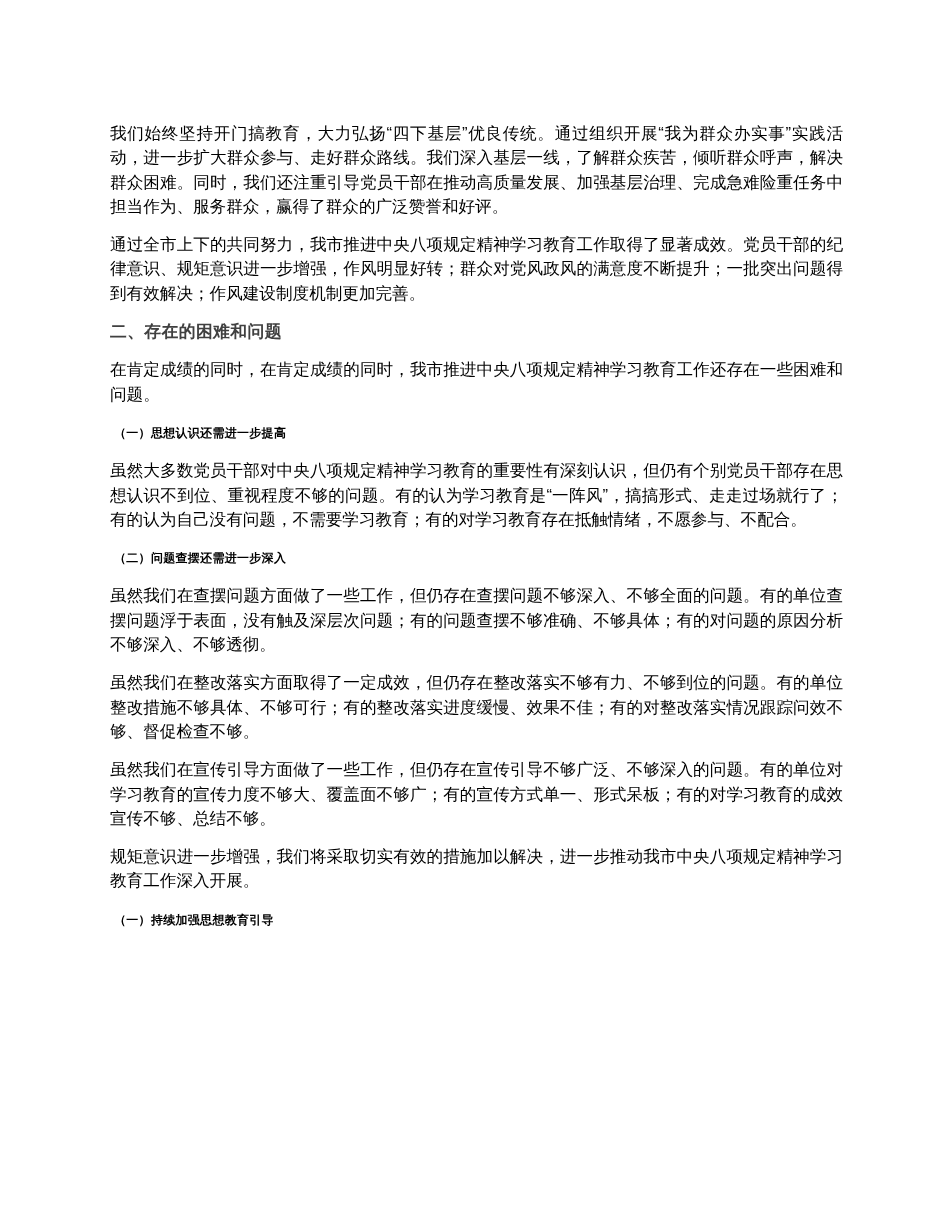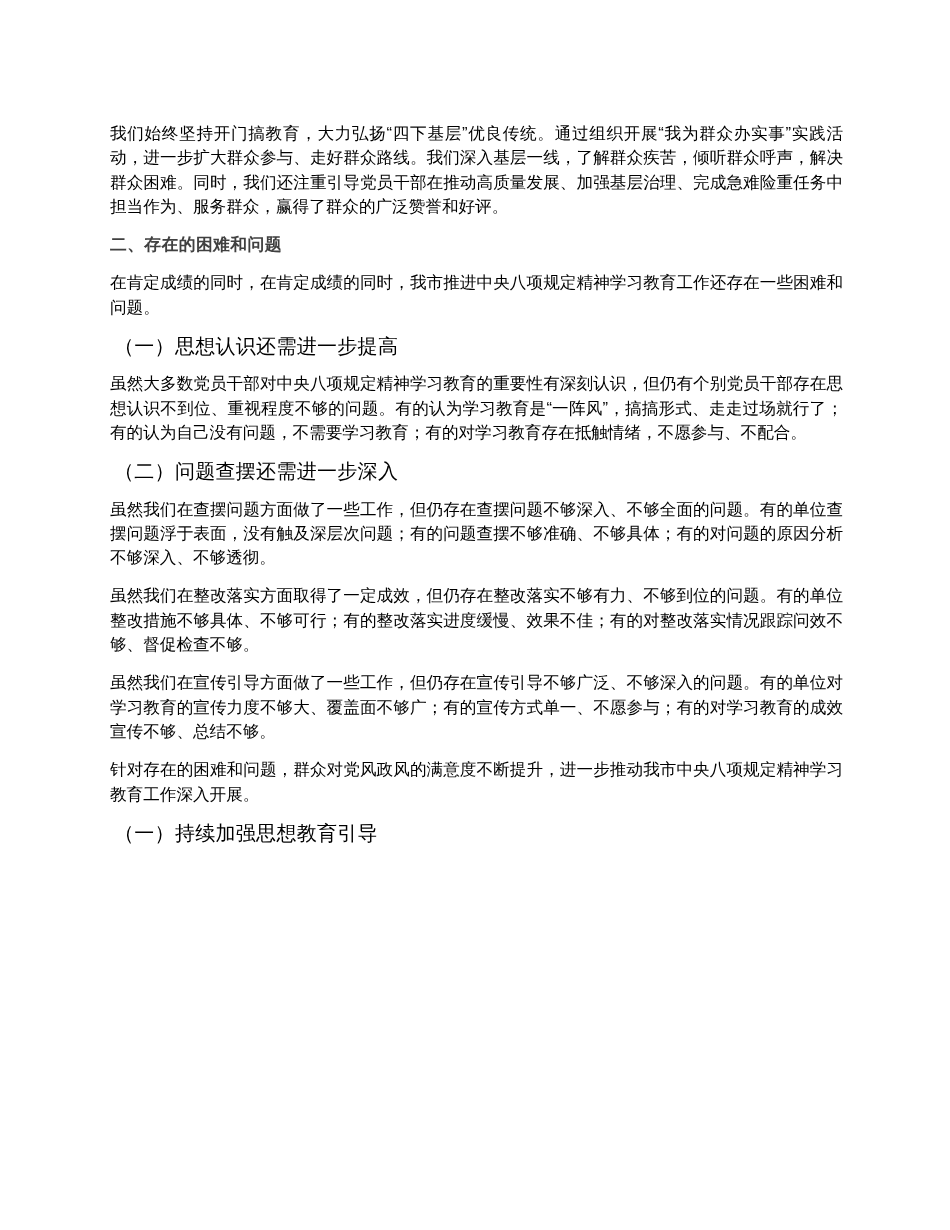--- a/index.html
+++ b/index.html
@@ -47,39 +47,40 @@
     font-size: 16.8px;
     line-height: 24.3px;
     margin: 0 0 14px 0;
     font-weight: 600;
     color: #404040;
     letter-spacing: 0.4px;
   }
 
   
   .heading-2 {
-    font-size: 20px;
+    font-size: 12px;
     line-height: 24.3px;
     margin: 0 0 14px 0;
-    font-weight: 400;
+    font-weight: 700;
     color: #000000;
     letter-spacing: 0.3px;
     padding-left: 4px;
   }
 </style>
 </head>
 <body>
 
 <div class="page">
   <div class="doc-body" id="doc-body">
       <div class="para">我们始终坚持开门搞教育，大力弘扬“四下基层”优良传统。通过组织开展“我为群众办实事”实践活动，进一步扩大群众参与、走好群众路线。我们深入基层一线，了解群众疾苦，倾听群众呼声，解决群众困难。同时，我们还注重引导党员干部在推动高质量发展、加强基层治理、完成急难险重任务中担当作为、服务群众，赢得了群众的广泛赞誉和好评。</div>
+      <div class="para">通过全市上下的共同努力，我市推进中央八项规定精神学习教育工作取得了显著成效。党员干部的纪律意识、规矩意识进一步增强，作风明显好转；群众对党风政风的满意度不断提升；一批突出问题得到有效解决；作风建设制度机制更加完善。</div>
       <div class="heading-1">二、存在的困难和问题</div>
       <div class="para">在肯定成绩的同时，在肯定成绩的同时，我市推进中央八项规定精神学习教育工作还存在一些困难和问题。</div>
       <div class="heading-2">（一）思想认识还需进一步提高</div>
       <div class="para">虽然大多数党员干部对中央八项规定精神学习教育的重要性有深刻认识，但仍有个别党员干部存在思想认识不到位、重视程度不够的问题。有的认为学习教育是“一阵风”，搞搞形式、走走过场就行了；有的认为自己没有问题，不需要学习教育；有的对学习教育存在抵触情绪，不愿参与、不配合。</div>
       <div class="heading-2">（二）问题查摆还需进一步深入</div>
       <div class="para">虽然我们在查摆问题方面做了一些工作，但仍存在查摆问题不够深入、不够全面的问题。有的单位查摆问题浮于表面，没有触及深层次问题；有的问题查摆不够准确、不够具体；有的对问题的原因分析不够深入、不够透彻。</div>
       <div class="para">虽然我们在整改落实方面取得了一定成效，但仍存在整改落实不够有力、不够到位的问题。有的单位整改措施不够具体、不够可行；有的整改落实进度缓慢、效果不佳；有的对整改落实情况跟踪问效不够、督促检查不够。</div>
-      <div class="para">虽然我们在宣传引导方面做了一些工作，但仍存在宣传引导不够广泛、不够深入的问题。有的单位对学习教育的宣传力度不够大、覆盖面不够广；有的宣传方式单一、不愿参与；有的对学习教育的成效宣传不够、总结不够。</div>
-      <div class="para">针对存在的困难和问题，群众对党风政风的满意度不断提升，进一步推动我市中央八项规定精神学习教育工作深入开展。</div>
+      <div class="para">虽然我们在宣传引导方面做了一些工作，但仍存在宣传引导不够广泛、不够深入的问题。有的单位对学习教育的宣传力度不够大、覆盖面不够广；有的宣传方式单一、形式呆板；有的对学习教育的成效宣传不够、总结不够。</div>
+      <div class="para">规矩意识进一步增强，我们将采取切实有效的措施加以解决，进一步推动我市中央八项规定精神学习教育工作深入开展。</div>
       <div class="heading-2">（一）持续加强思想教育引导</div>
     </div>
 </div>
 
 </body></html>

